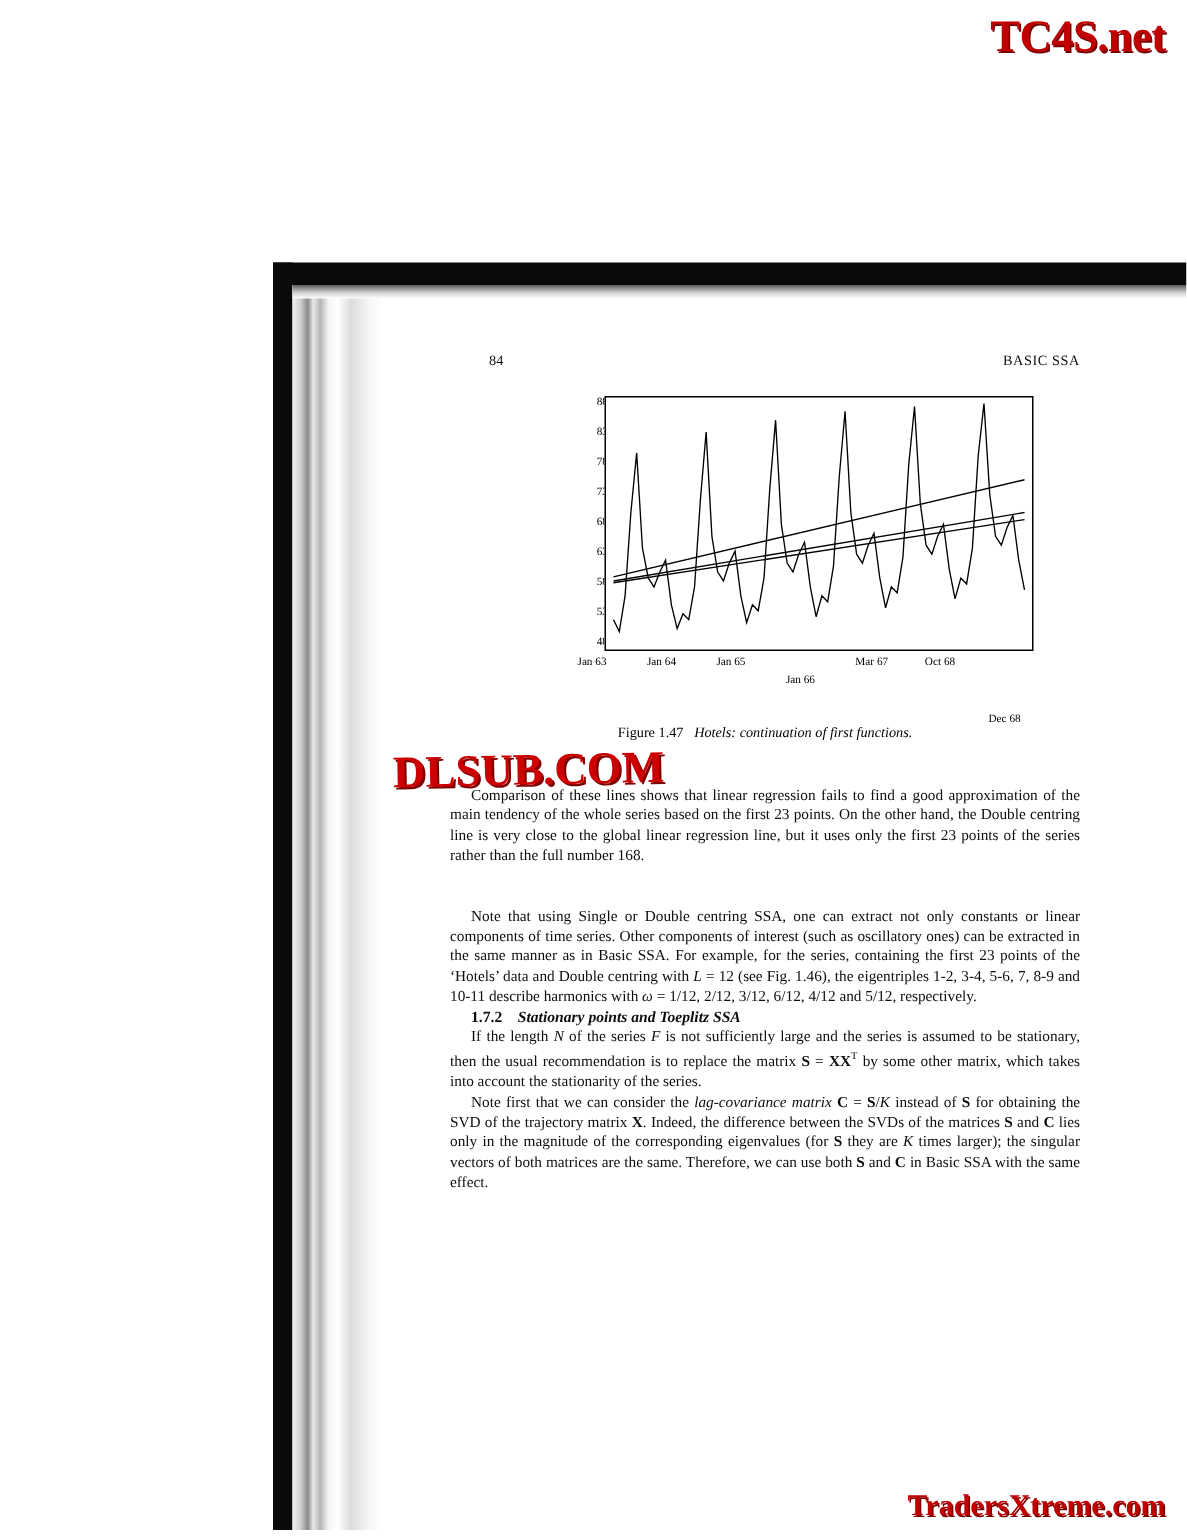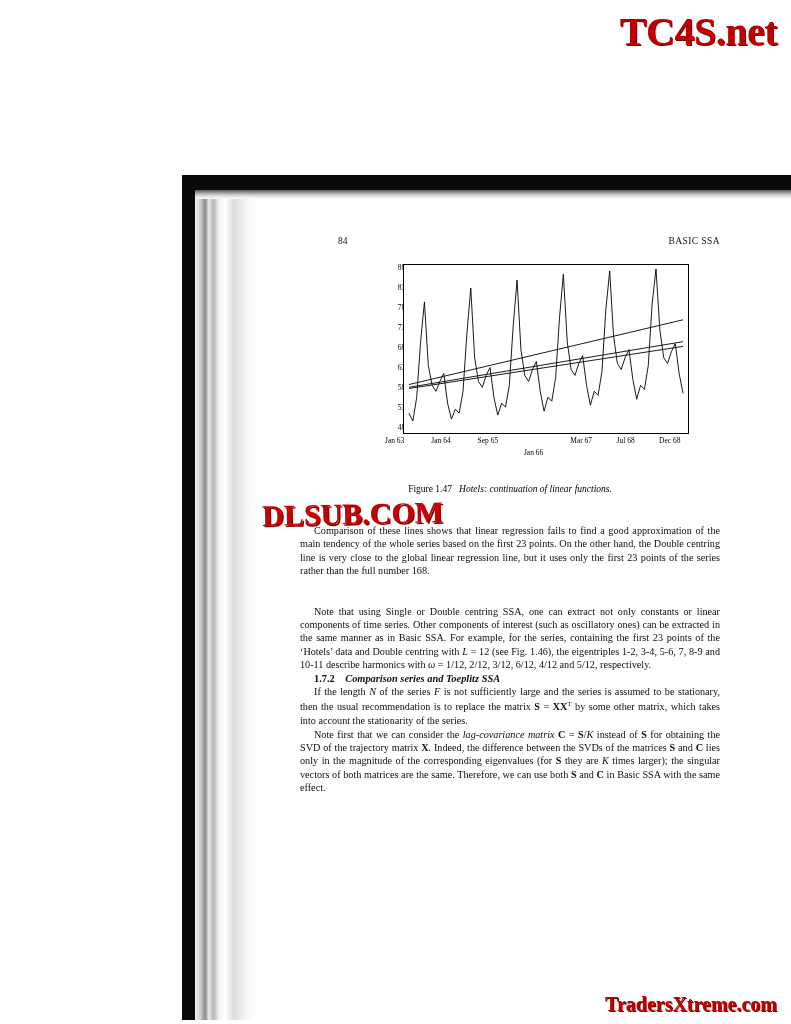--- a/index.html
+++ b/index.html
@@ -15,21 +15,21 @@
     overflow: hidden;
   }
 
   
   .wm-top {
     position: absolute;
     top: 8px;
     right: 14px;
     font-family: "Liberation Serif", serif;
     font-weight: bold;
-    font-size: 40px;
+    font-size: 30px;
     color: #c00000;
     letter-spacing: -0.5px;
     text-shadow: 1px 1px 0 #7a0000;
   }
   .wm-bottom {
     position: absolute;
     bottom: 8px;
     right: 14px;
     font-family: "Liberation Serif", serif;
     font-weight: bold;
@@ -110,21 +110,21 @@
     width: 420px;
     color: #111;
   }
   .hdr {
     position: relative;
     height: 16px;
     font-size: 9.5px;
   }
   .hdr .pg {
     position: absolute;
-    left: 38px;
+    left: 26px;
     top: 0;
     font-size: 9.5px;
   }
   .hdr .ttl {
     position: absolute;
     right: 0;
     top: 0;
     font-size: 9.5px;
     letter-spacing: 0.4px;
   }
@@ -237,41 +237,41 @@
     <svg id="chartsvg" width="284" height="168" viewBox="0 0 284 168">
         <path d="M5.00,148.12 L8.86,156.06 L12.72,132.24 L16.58,76.66 L20.44,36.95 L24.30,100.48 L28.15,120.33 L32.01,126.28 L35.87,116.36 L39.73,108.42 L43.59,138.19 L47.45,154.07 L51.31,144.15 L55.17,148.12 L59.03,126.28 L62.89,68.71 L66.75,23.06 L70.61,92.54 L74.46,116.36 L78.32,122.31 L82.18,110.40 L86.04,102.46 L89.90,132.24 L93.76,150.10 L97.62,138.19 L101.48,142.16 L105.34,120.33 L109.20,60.77 L113.06,15.12 L116.92,84.60 L120.77,110.40 L124.63,116.36 L128.49,104.45 L132.35,96.51 L136.21,126.28 L140.07,146.13 L143.93,132.24 L147.79,136.21 L151.65,112.39 L155.51,52.83 L159.37,9.16 L163.23,76.66 L167.08,104.45 L170.94,110.40 L174.80,98.49 L178.66,90.55 L182.52,120.33 L186.38,140.18 L190.24,126.28 L194.10,130.25 L197.96,106.43 L201.82,44.89 L205.68,5.99 L209.54,70.70 L213.39,98.49 L217.25,104.45 L221.11,92.54 L224.97,84.60 L228.83,114.37 L232.69,134.22 L236.55,120.33 L240.41,124.30 L244.27,100.48 L248.13,38.94 L251.99,4.00 L255.85,64.74 L259.70,92.54 L263.56,98.49 L267.42,86.58 L271.28,78.64 L275.14,108.42 L279.00,128.27 " fill="none" stroke="#000" stroke-width="0.9"></path>
         <line x1="5.00" y1="122.31" x2="279.00" y2="76.66" stroke="#000" stroke-width="0.9"></line>
         <line x1="5.00" y1="123.50" x2="279.00" y2="81.42" stroke="#000" stroke-width="0.9"></line>
         <line x1="5.00" y1="119.53" x2="279.00" y2="54.82" stroke="#000" stroke-width="0.9"></line>
       </svg>
   </div>
   <div id="xlabels">
       <div class="xlab" style="left: 18px;">Jan 63</div>
       <div class="xlab" style="left: 64.3099px;">Jan 64</div>
-      <div class="xlab" style="left: 110.62px;">Sep 65</div>
+      <div class="xlab" style="left: 110.62px;">Jan 65</div>
       <div class="xlab" style="left: 156.93px; margin-top: 12px;">Jan 66</div>
       <div class="xlab" style="left: 203.239px;">Mar 67</div>
-      <div class="xlab" style="left: 249.549px;">Jul 68</div>
-      <div class="xlab" style="left: 292px;">Dec 68</div>
+      <div class="xlab" style="left: 249.549px;">Oct 68</div>
+      <div class="xlab" style="left: 292px; margin-top: 38px;">Dec 68</div>
     </div>
 </div>
 
 <div class="figcap">
   <b>Figure 1.47</b>
   <span>&nbsp;</span>
-  <span>Hotels: continuation of linear functions.</span>
+  <span>Hotels: continuation of first functions.</span>
 </div>
 
 <div class="body">
   <p>Comparison of these lines shows that linear regression fails to find a good approximation of the main tendency of the whole series based on the first 23 points. On the other hand, the Double centring line is very close to the global linear regression line, but it uses only the first 23 points of the series rather than the full number 168.</p>
   <p class="gap">Note that using Single or Double centring SSA, one can extract not only constants or linear components of time series. Other components of interest (such as oscillatory ones) can be extracted in the same manner as in Basic SSA. For example, for the series, containing the first 23 points of the ‘Hotels’ data and Double centring with <i>L</i> = 12 (see Fig. 1.46), the eigentriples 1-2, 3-4, 5-6, 7, 8-9 and 10-11 describe harmonics with <i>ω</i> = 1/12, 2/12, 3/12, 6/12, 4/12 and 5/12, respectively.</p>
   <p class="sec">
     <span class="num">1.7.2</span>
     <span>&nbsp;&nbsp;</span>
-    <span>Comparison series and Toeplitz SSA</span>
+    <span>Stationary points and Toeplitz SSA</span>
   </p>
   <p class="after-sec">If the length <i>N</i> of the series <i>F</i> is not sufficiently large and the series is assumed to be stationary, then the usual recommendation is to replace the matrix <b>S</b> = <b>XX</b><sup style="font-size:7px">T</sup> by some other matrix, which takes into account the stationarity of the series.</p>
   <p>Note first that we can consider the <i>lag-covariance matrix</i> <b>C</b> = <b>S</b>/<i>K</i> instead of <b>S</b> for obtaining the SVD of the trajectory matrix <b>X</b>. Indeed, the difference between the SVDs of the matrices <b>S</b> and <b>C</b> lies only in the magnitude of the corresponding eigenvalues (for <b>S</b> they are <i>K</i> times larger); the singular vectors of both matrices are the same. Therefore, we can use both <b>S</b> and <b>C</b> in Basic SSA with the same effect.</p>
 </div>
 
 <div class="wm-top">TC4S.net</div>
 <div class="wm-mid">DLSUB.COM</div>
 <div class="wm-bottom">TradersXtreme.com</div>
 
 </body></html>

